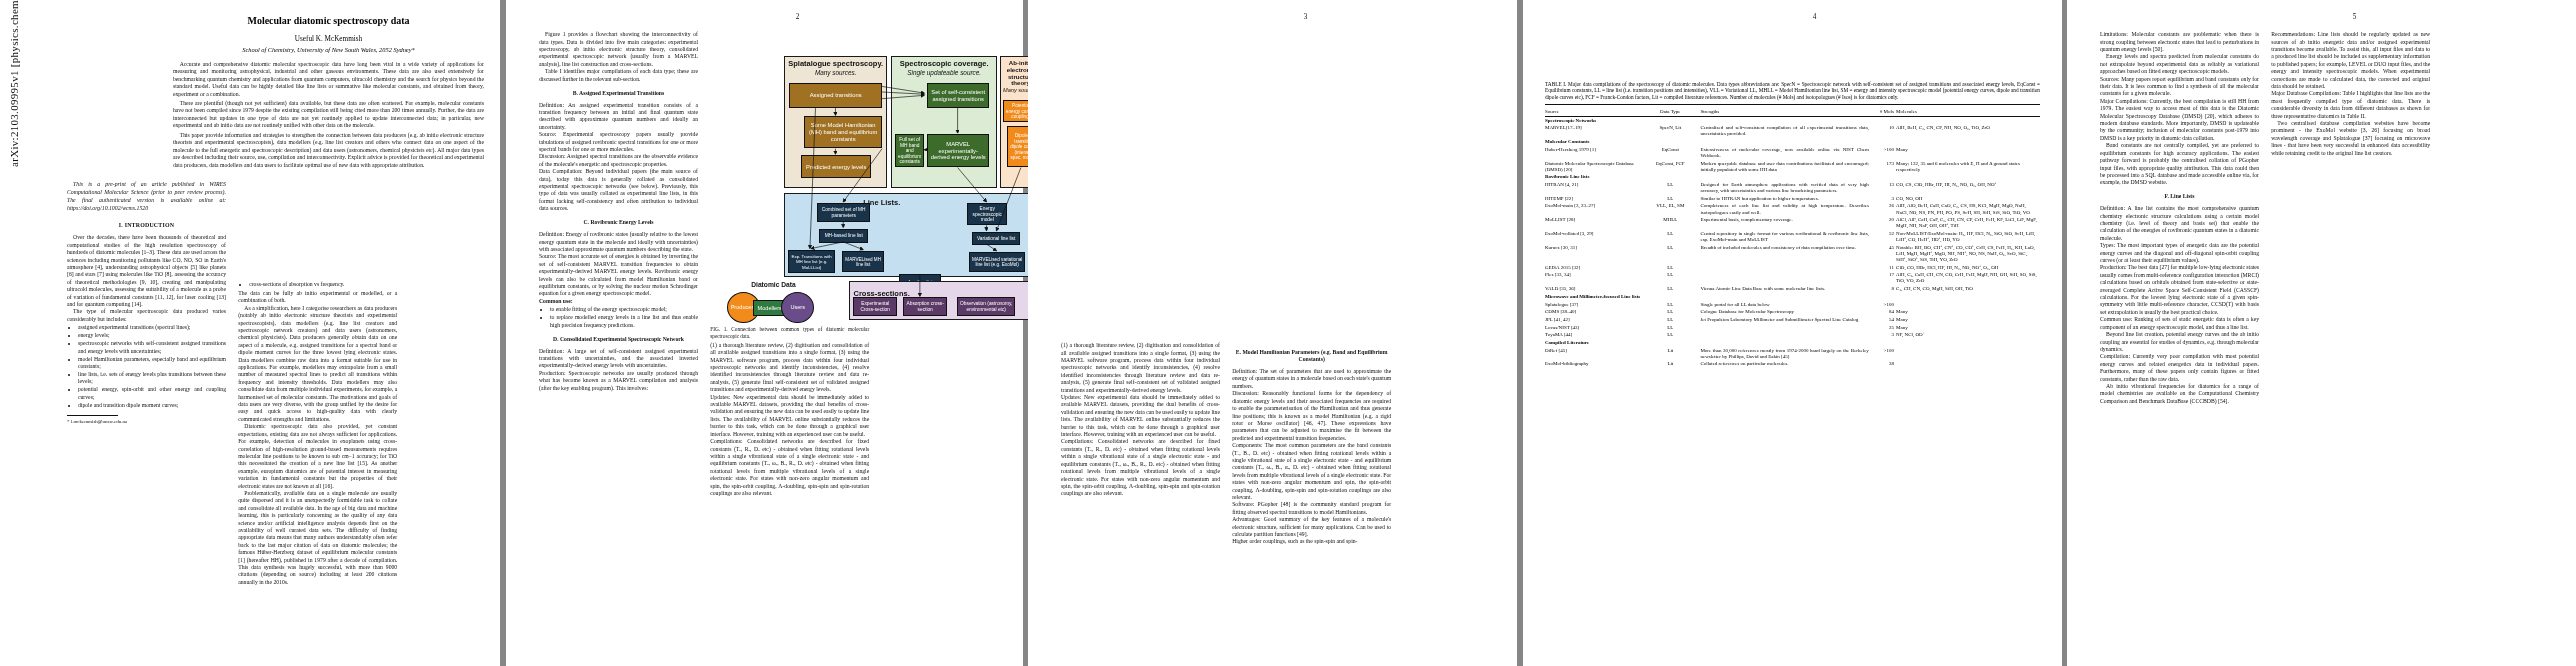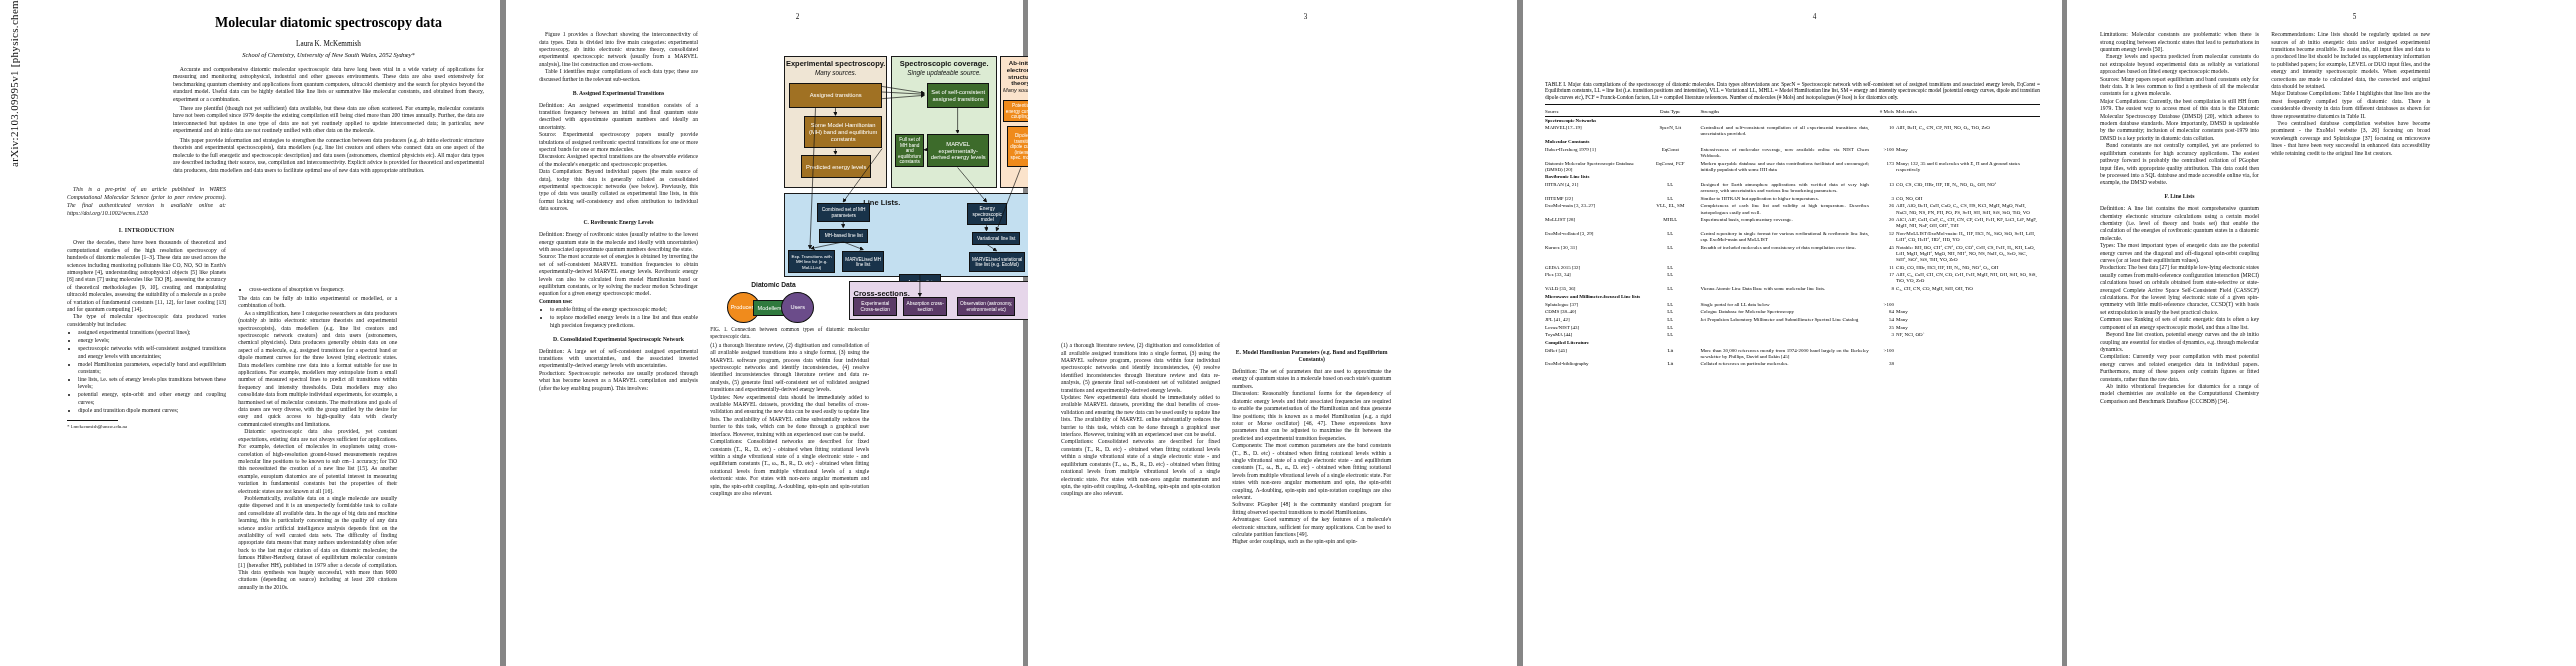--- a/index.html
+++ b/index.html
@@ -2,21 +2,21 @@
 <html style="font-size:9px"><head>
 <meta charset="utf-8">
 <style>
   html,body{margin:0;padding:0;background:#868686;}
   body{font-family:"Liberation Serif", serif;}
   #sheet{width:2576px;height:667px;position:relative;background:#868686;overflow:hidden;}
   .page{position:absolute;top:0;background:#fff;height:667px;box-sizing:border-box;}
   .pgnum{position:absolute;top:13.3px;width:100%;text-align:center;font-size:7.2px;color:#111;}
   .arxivstamp{position:absolute;left:7.8px;top:167px;width:311px;transform:rotate(-90deg);transform-origin:0 0;
     font-family:"Liberation Serif",serif;font-size:11px;color:#111;letter-spacing:0.3px;white-space:nowrap;}
-  .title{font-weight:bold;font-size:14px;text-align:center;margin:0 0 9px 0;color:#000;}
+  .title{font-weight:bold;font-size:10px;text-align:center;margin:0 0 9px 0;color:#000;}
   .author{text-align:center;font-size:7.2px;margin:0 0 3.3px 0;}
   .affil{text-align:center;font-size:6.4px;font-style:italic;margin:0 0 7.8px 0;}
   .abstract{font-size:5.7px;text-align:justify;line-height:1.32;color:#111;}
   .abstract p{margin:0 0 1.7px 0;text-indent:6.7px;}
   .prenote{font-size:5.8px;font-style:italic;text-align:justify;line-height:1.35;margin-top:14.5px;}
   .prenote p{margin:0;text-indent:7.8px;}
   .cols{display:flex;gap:12.2px;}
   .col{width:159px;font-size:5.7px;line-height:1.3;text-align:justify;color:#111;}
   .col p{margin:0;text-indent:6.1px;}
   .col p.noind{text-indent:0;}
@@ -57,21 +57,21 @@
 </head>
 <body>
 
 <div id="sheet">
 
   <div class="page" style="left:0;width:500px;padding:14.5px 25.6px 11px 67px;">
     <div class="arxivstamp">arXiv:2103.09995v1  [physics.chem-ph]  18 Mar 2021</div>
 
     <div style="margin-left:106px;width:311px;">
       <h1 class="title">Molecular diatomic spectroscopy data</h1>
-      <div class="author">Laura K. McKemmish</div>
+      <div class="author">Useful K. McKemmish</div>
       <div class="affil">School of Chemistry, University of New South Wales, 2052 Sydney*</div>
       <div class="abstract">
         <p>Accurate and comprehensive diatomic molecular spectroscopic data have long been vital in a wide variety of applications for measuring and monitoring astrophysical, industrial and other gaseous environments. These data are also used extensively for benchmarking quantum chemistry and applications from quantum computers, ultracold chemistry and the search for physics beyond the standard model. Useful data can be highly detailed like line lists or summative like molecular constants, and obtained from theory, experiment or a combination.</p>
         <p>There are plentiful (though not yet sufficient) data available, but these data are often scattered. For example, molecular constants have not been compiled since 1979 despite the existing compilation still being cited more than 200 times annually. Further, the data are interconnected but updates in one type of data are not yet routinely applied to update interconnected data; in particular, new experimental and ab initio data are not routinely unified with other data on the molecule.</p>
         <p>This paper provide information and strategies to strengthen the connection between data producers (e.g. ab initio electronic structure theorists and experimental spectroscopists), data modellers (e.g. line list creators and others who connect data on one aspect of the molecule to the full energetic and spectroscopic description) and data users (astronomers, chemical physicists etc). All major data types are described including their source, use, compilation and interconnectivity. Explicit advice is provided for theoretical and experimental data producers, data modellers and data users to facilitate optimal use of new data with appropriate attribution.</p>
       </div>
     </div>
 
     <div class="cols" style="margin-top:12.2px;">
       <div class="col">
@@ -130,21 +130,21 @@
         <p class="noind">Definition: A large set of self-consistent assigned experimental transitions with uncertainties, and the associated inverted experimentally-derived energy levels with uncertainties.</p>
         <p class="noind">Production: Spectroscopic networks are usually produced through what has become known as a MARVEL compilation and analysis (after the key enabling program). This involves:</p>
       </div>
 
       <div class="col">
 
         <div class="figwrap">
           <div class="fig">
 
             <div class="panel" style="left:74px;top:22px;width:103px;height:132px;background:#efe5d4;">
-              <div class="ptitle">Experimental spectroscopy.</div>
+              <div class="ptitle">Splatalogue spectroscopy.</div>
               <div class="psub">Many sources.</div>
             </div>
             <div class="node" style="left:79px;top:49px;width:93px;height:24.5px;background:#a07123;">
               <span>Assigned transitions</span>
               </div>
             <div class="node" style="left:94px;top:82px;width:78px;height:32px;background:#a07123;">
               <span>Some Model Hamiltonian (MH) band and equilibrium constants</span>
               </div>
             <div class="node" style="left:91px;top:121px;width:70px;height:23px;background:#a07123;">
               <span>Predicted energy levels</span>

